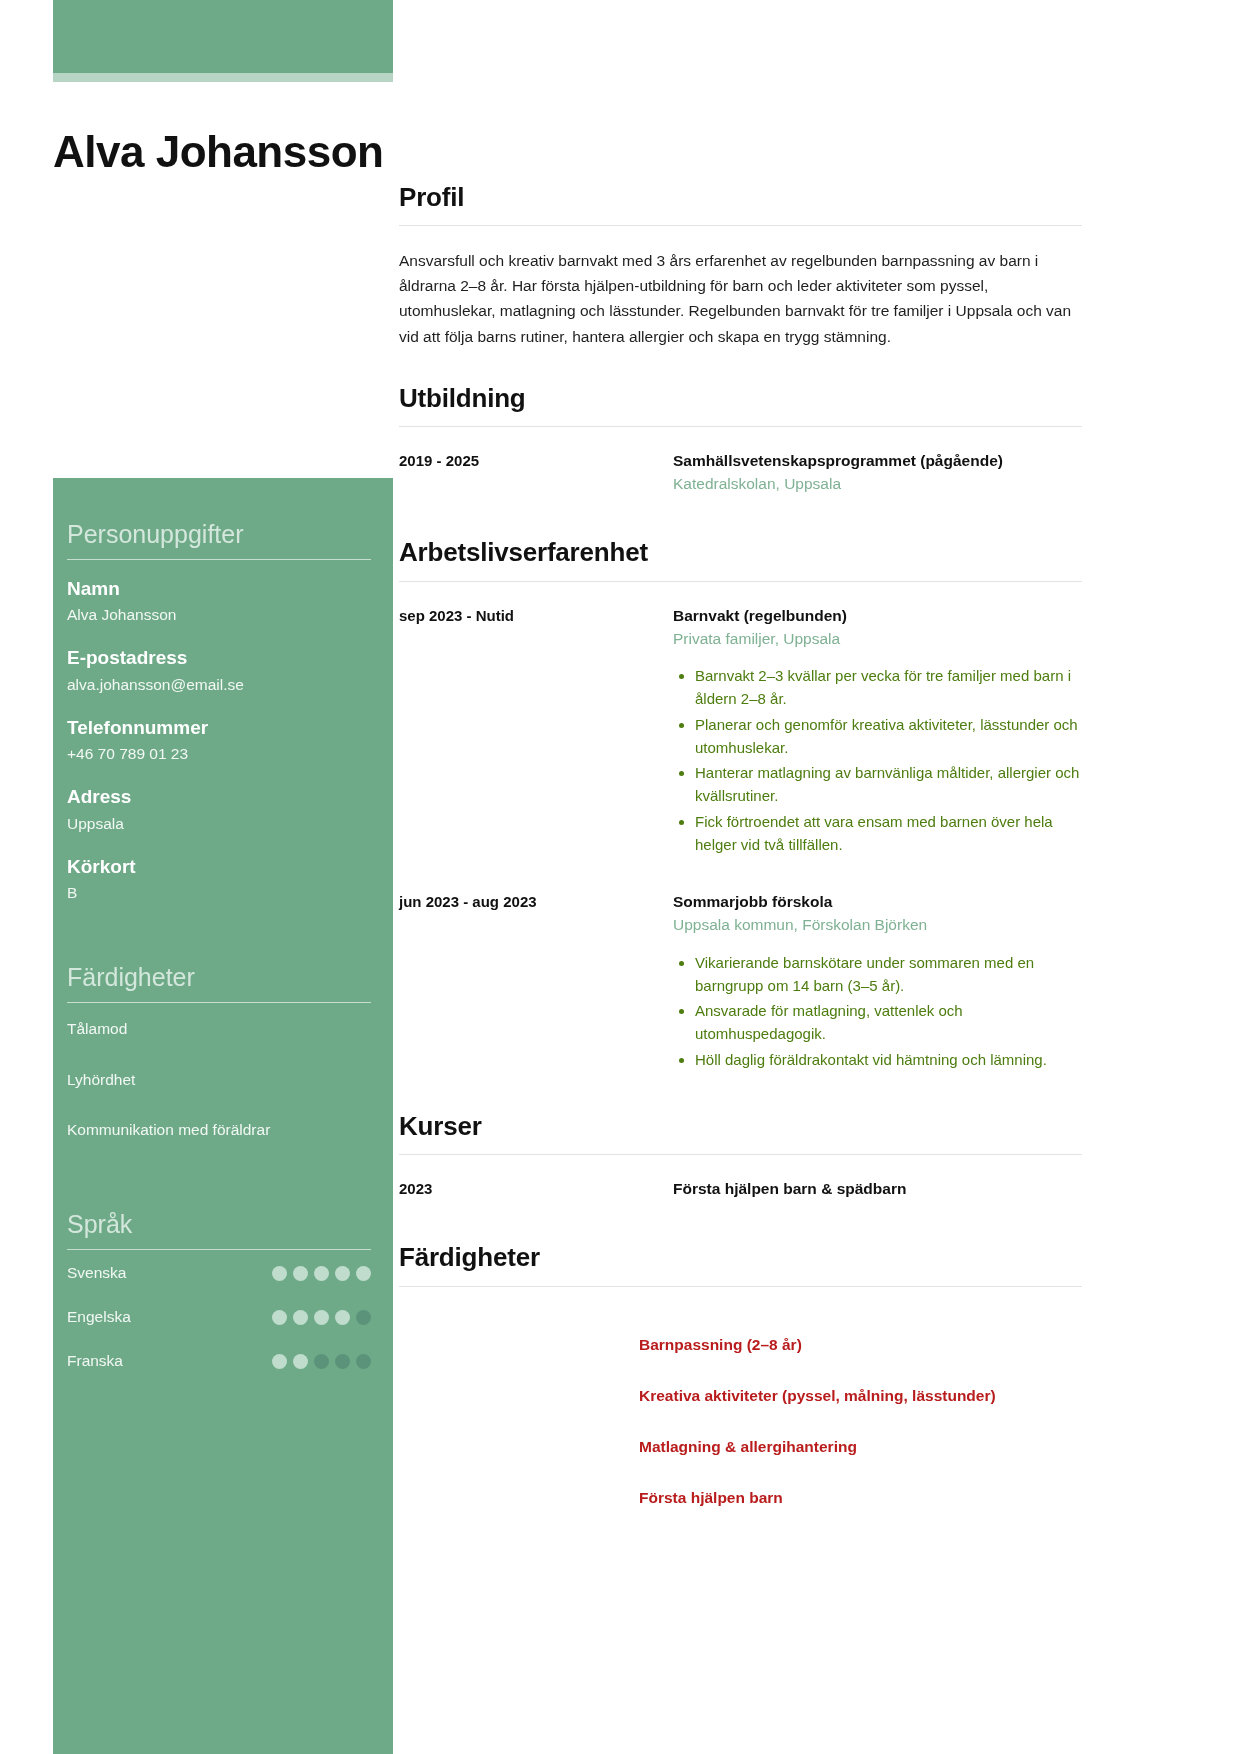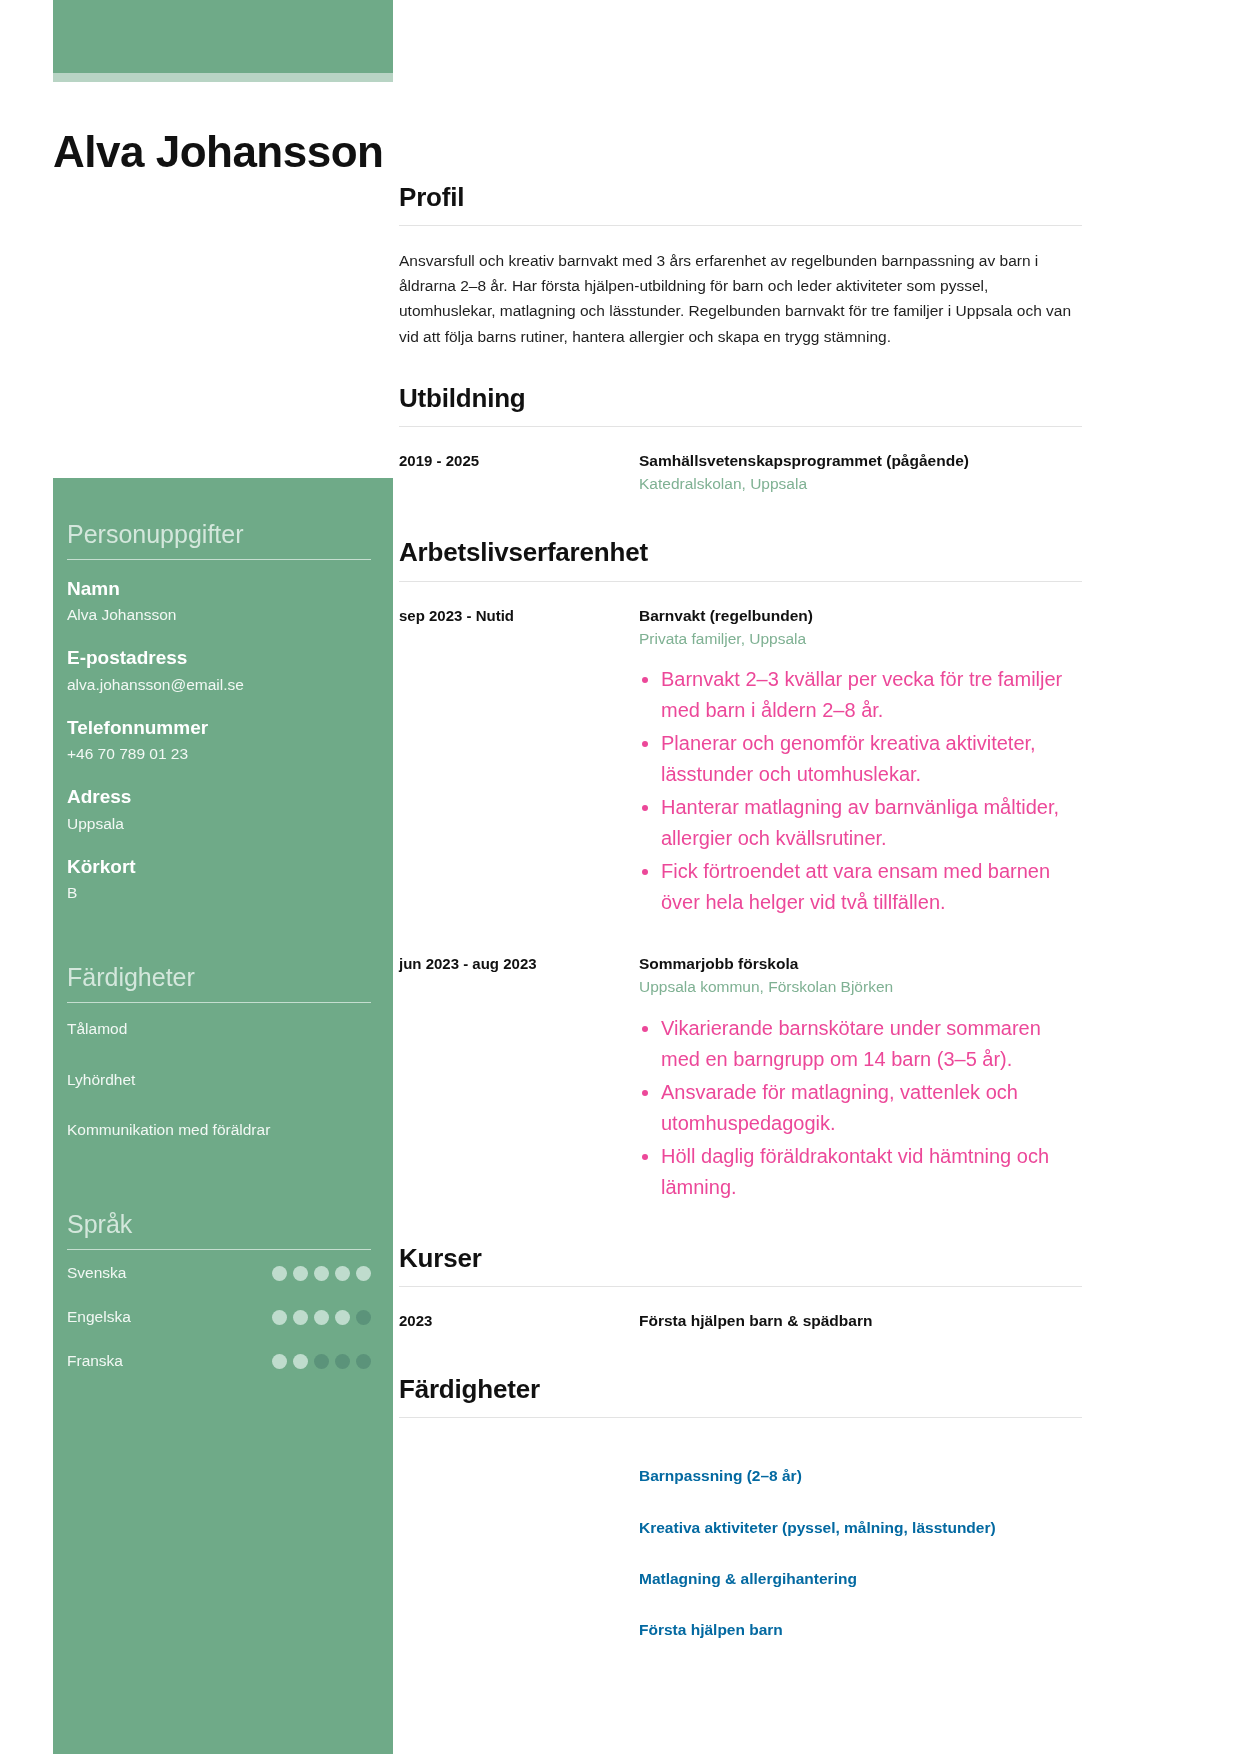--- a/index.html
+++ b/index.html
@@ -154,49 +154,50 @@
     width: 240px;
     flex: 0 0 240px;
     font-size: 15px;
     font-weight: bold;
     color: #111111;
     line-height: 1.5;
     padding-top: 1px;
   }
   .entry-right {
     flex: 1;
+    margin-left: 34px;
   }
   .entry-title {
     font-size: 15.5px;
     font-weight: bold;
     color: #111111;
     line-height: 1.5;
   }
   .entry-sub {
     font-size: 15.5px;
     color: #7fb193;
     line-height: 1.5;
   }
   .entry-list {
     margin: 14px 0 0 0;
     padding-left: 22px;
   }
   .entry-list li {
-    font-size: 20px;
+    font-size: 15px;
     line-height: 1.55;
-    color: #ec4899;
+    color: #4d7c0f;
     margin-bottom: 2px;
   }
   .spacer-24 { height: 24px; }
   .spacer-30 { height: 30px; }
   .spacer-34 { height: 34px; }
   .skill-line {
     font-size: 15.5px;
     font-weight: bold;
-    color: #0369a1;
+    color: #b91c1c;
     line-height: 1.5;
     margin-left: 240px;
     margin-bottom: 28px;
   }
 </style>
 </head>
 <body>
 
 <div id="accent-block"></div>
 <div id="accent-strip"></div>

